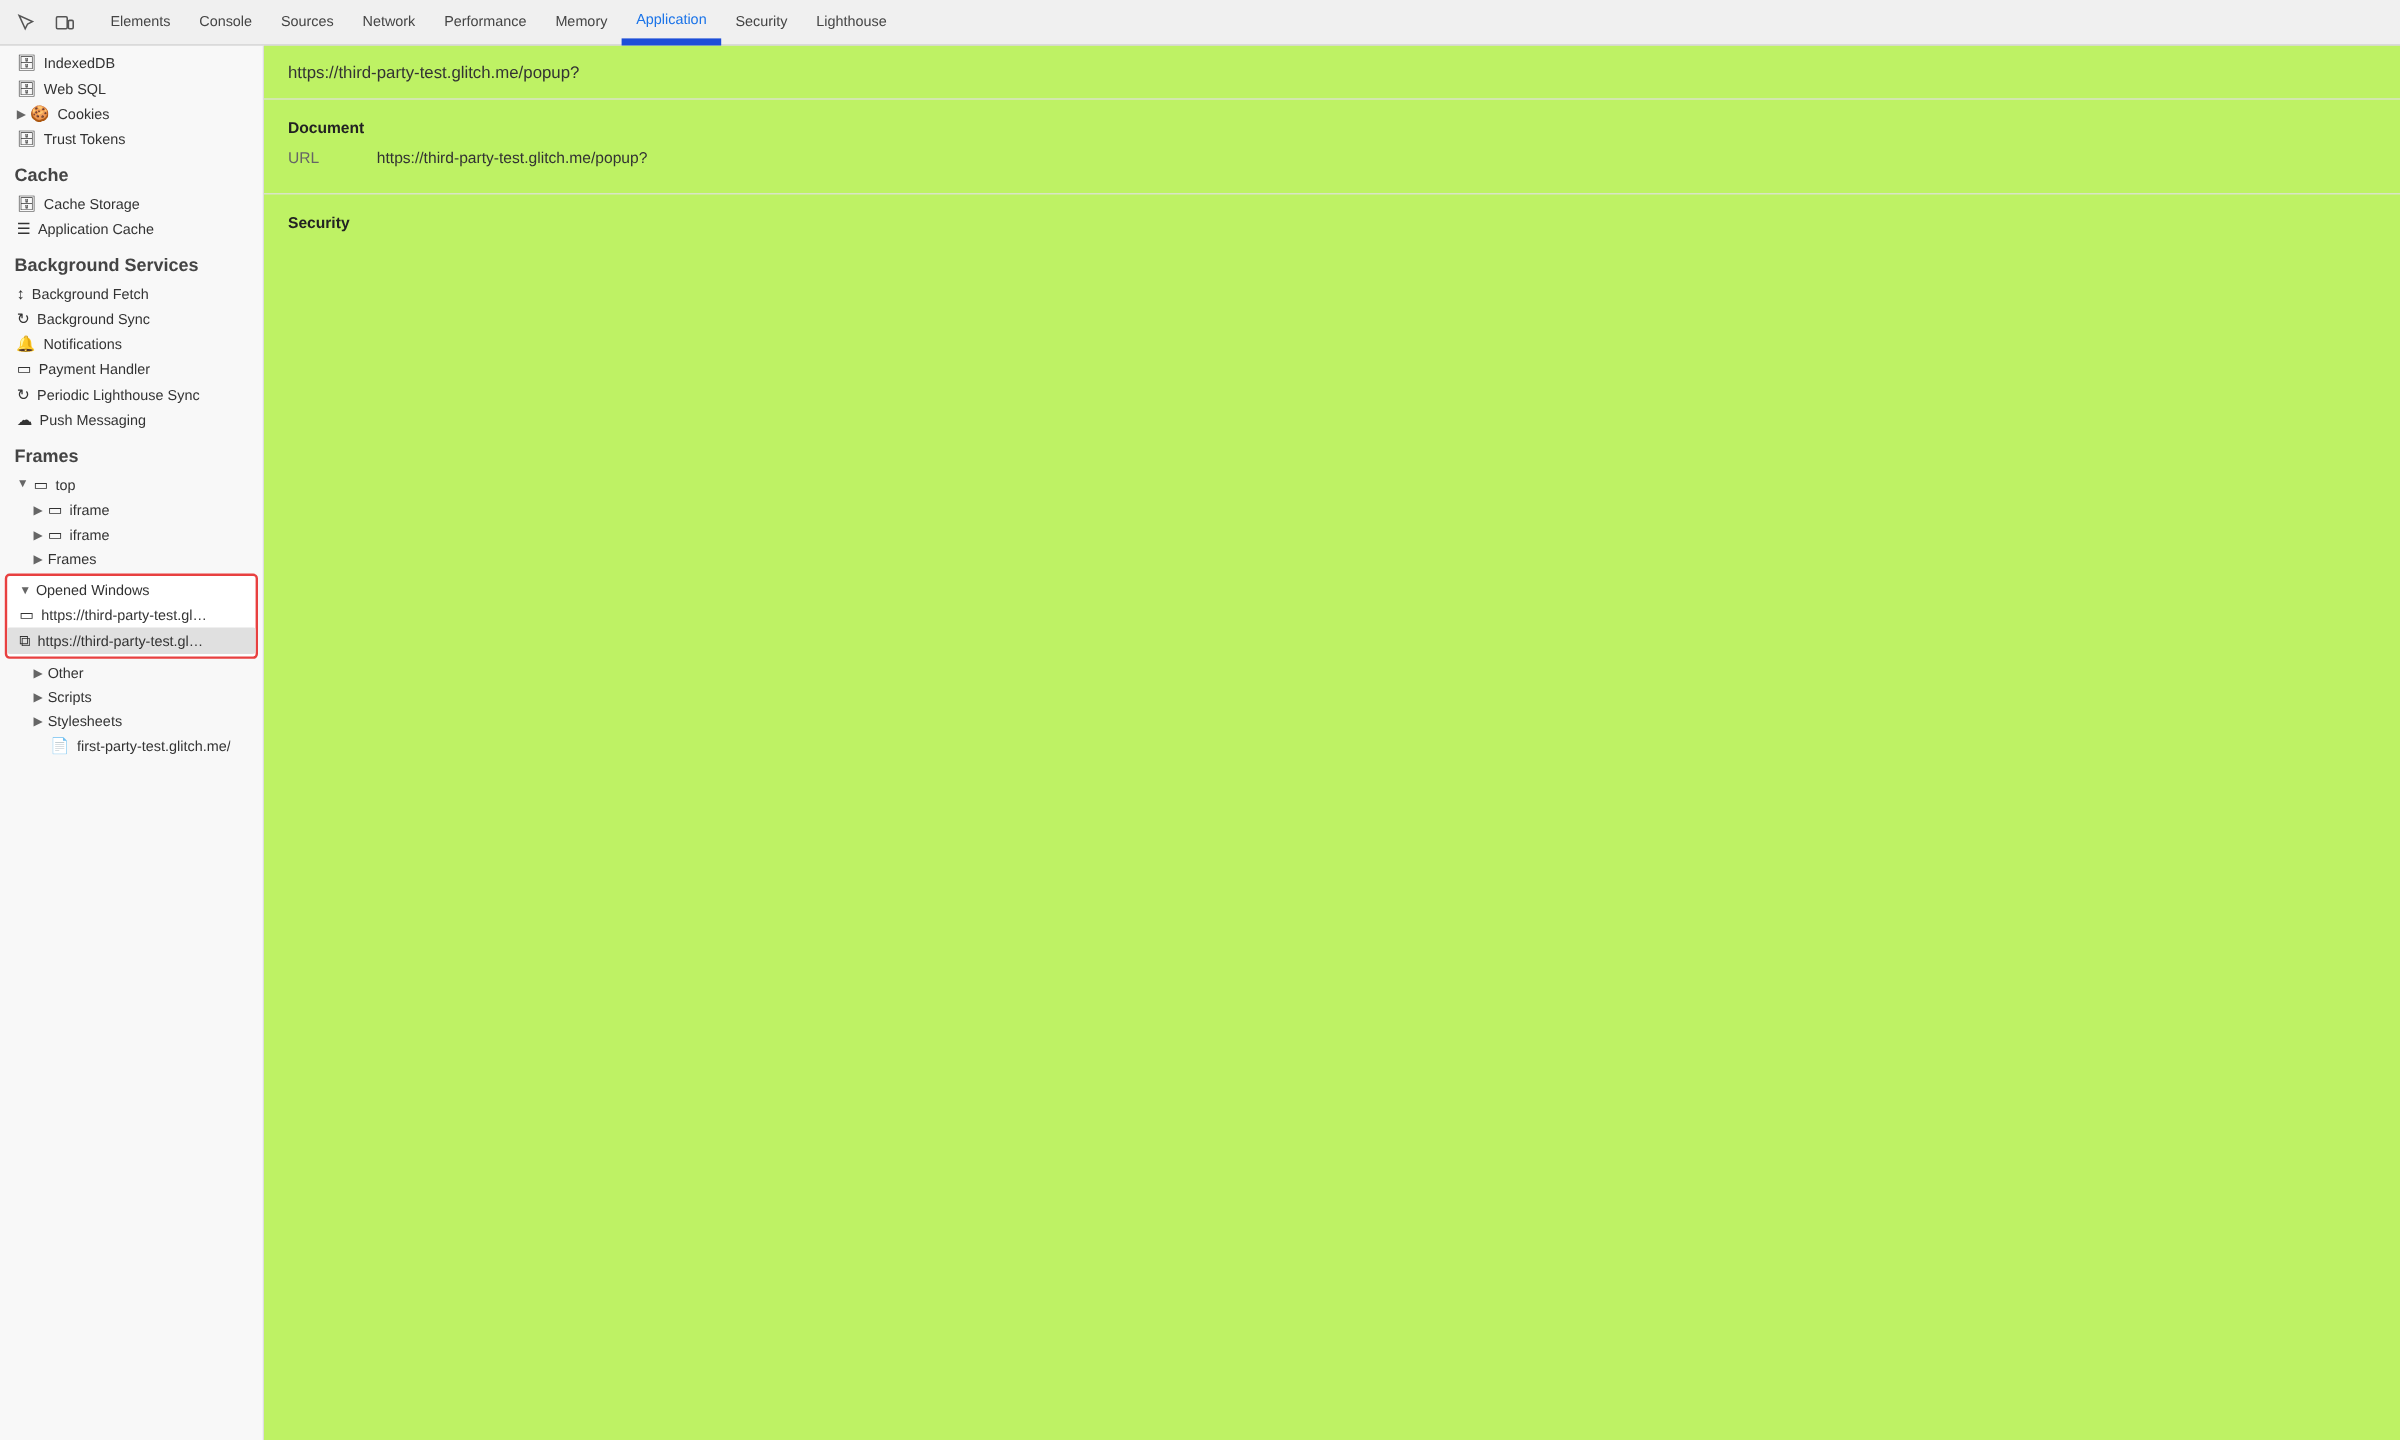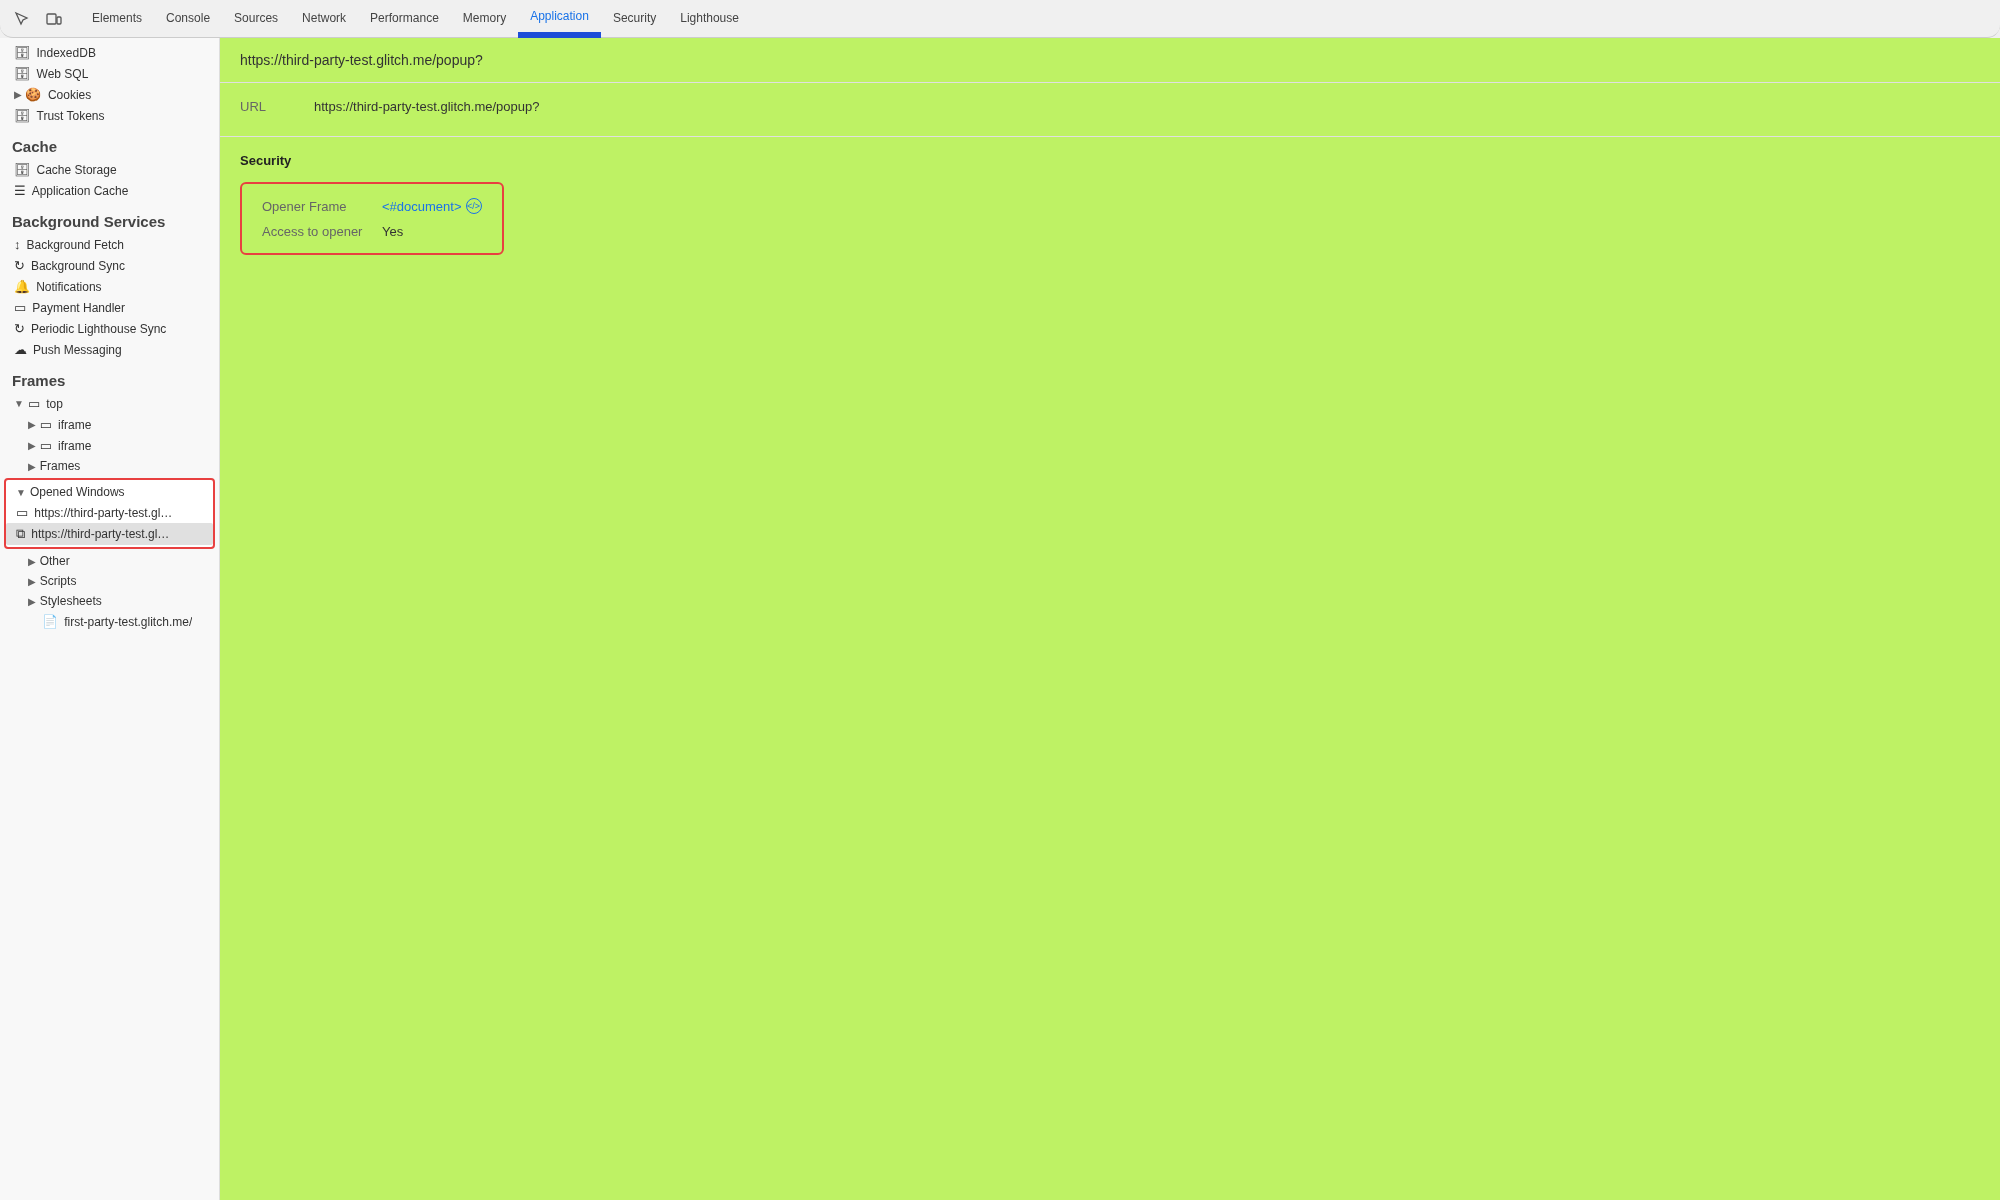--- a/index.html
+++ b/index.html
@@ -7,21 +7,20 @@
 
     
     .tab-bar {
       display: flex;
       align-items: center;
       background: #f0f0f0;
       border-bottom: 1px solid #ccc;
       height: 38px;
       padding: 0 8px;
       flex-shrink: 0;
-      border-radius: 13px;
     }
     .tab-bar-icons {
       display: flex;
       gap: 4px;
       margin-right: 12px;
     }
     .tab-bar-icon {
       width: 28px; height: 28px;
       display: flex; align-items: center; justify-content: center;
       border-radius: 3px;
@@ -337,38 +336,26 @@
 
   </div>
 
   <div class="content">
 
     <div class="content-url-bar">
       <span>https://third-party-test.glitch.me/popup?</span>
     </div>
 
     <div class="content-section">
+      <h3>Document</h3>
       <div class="field-row">
         <span class="field-label">URL</span>
         <span class="field-value">https://third-party-test.glitch.me/popup?</span>
       </div>
     </div>
 
     <div class="security-section">
       <h3>Security</h3>
-      <div class="security-card">
-        <div class="security-field">
-          <span class="security-field-label">Opener Frame</span>
-          <a class="security-field-link" href="#">
-            <span>&lt;#document&gt;</span>
-            <span class="inline-icon-circle">&lt;/&gt;</span>
-          </a>
-        </div>
-        <div class="security-field">
-          <span class="security-field-label">Access to opener</span>
-          <span class="security-field-value">Yes</span>
-        </div>
-      </div>
     </div>
 
   </div>
 
 </div>
 
 </body></html>

